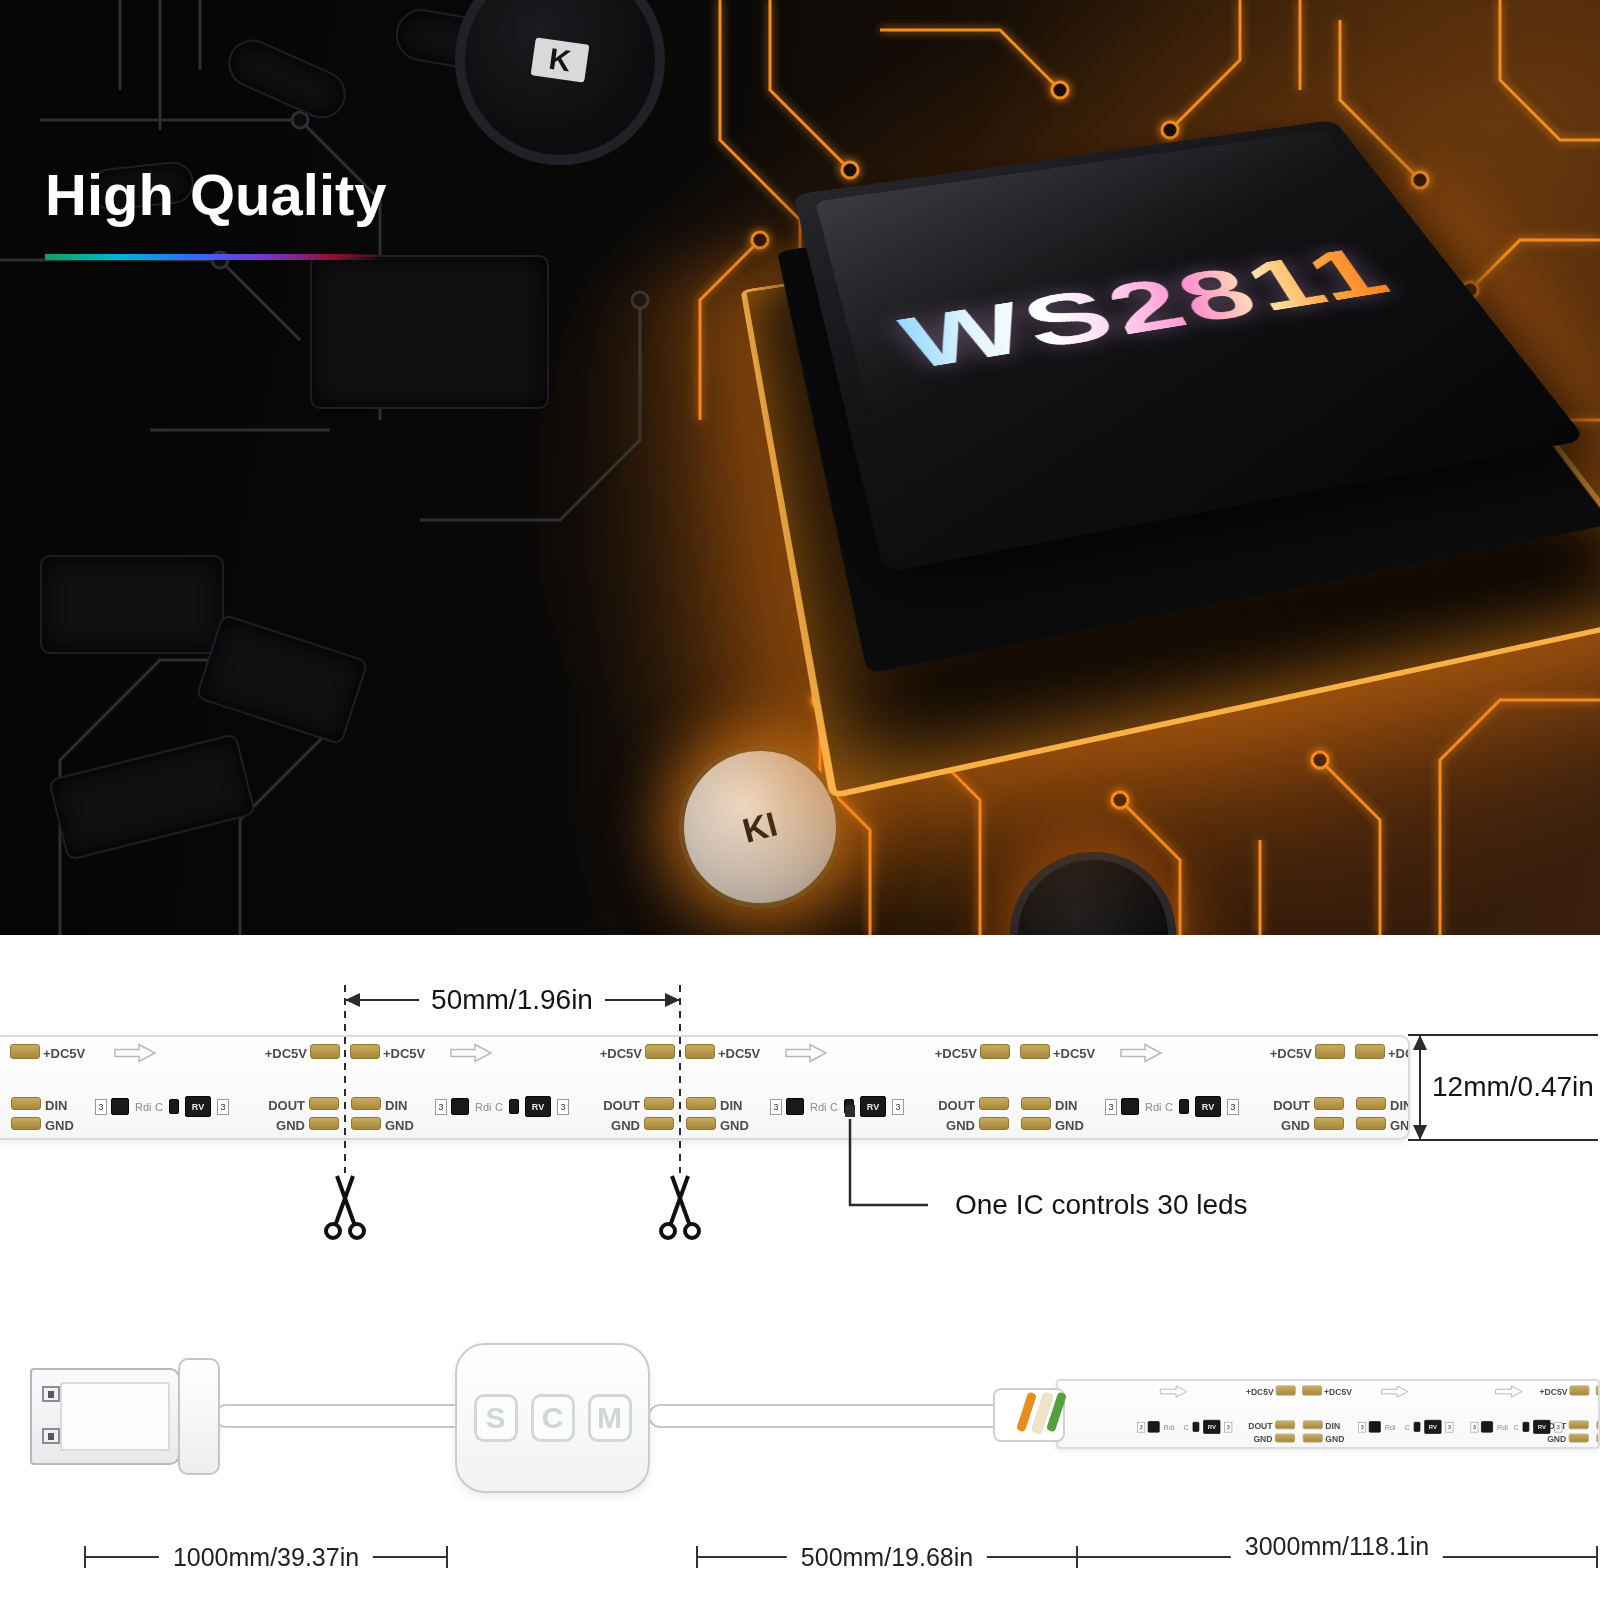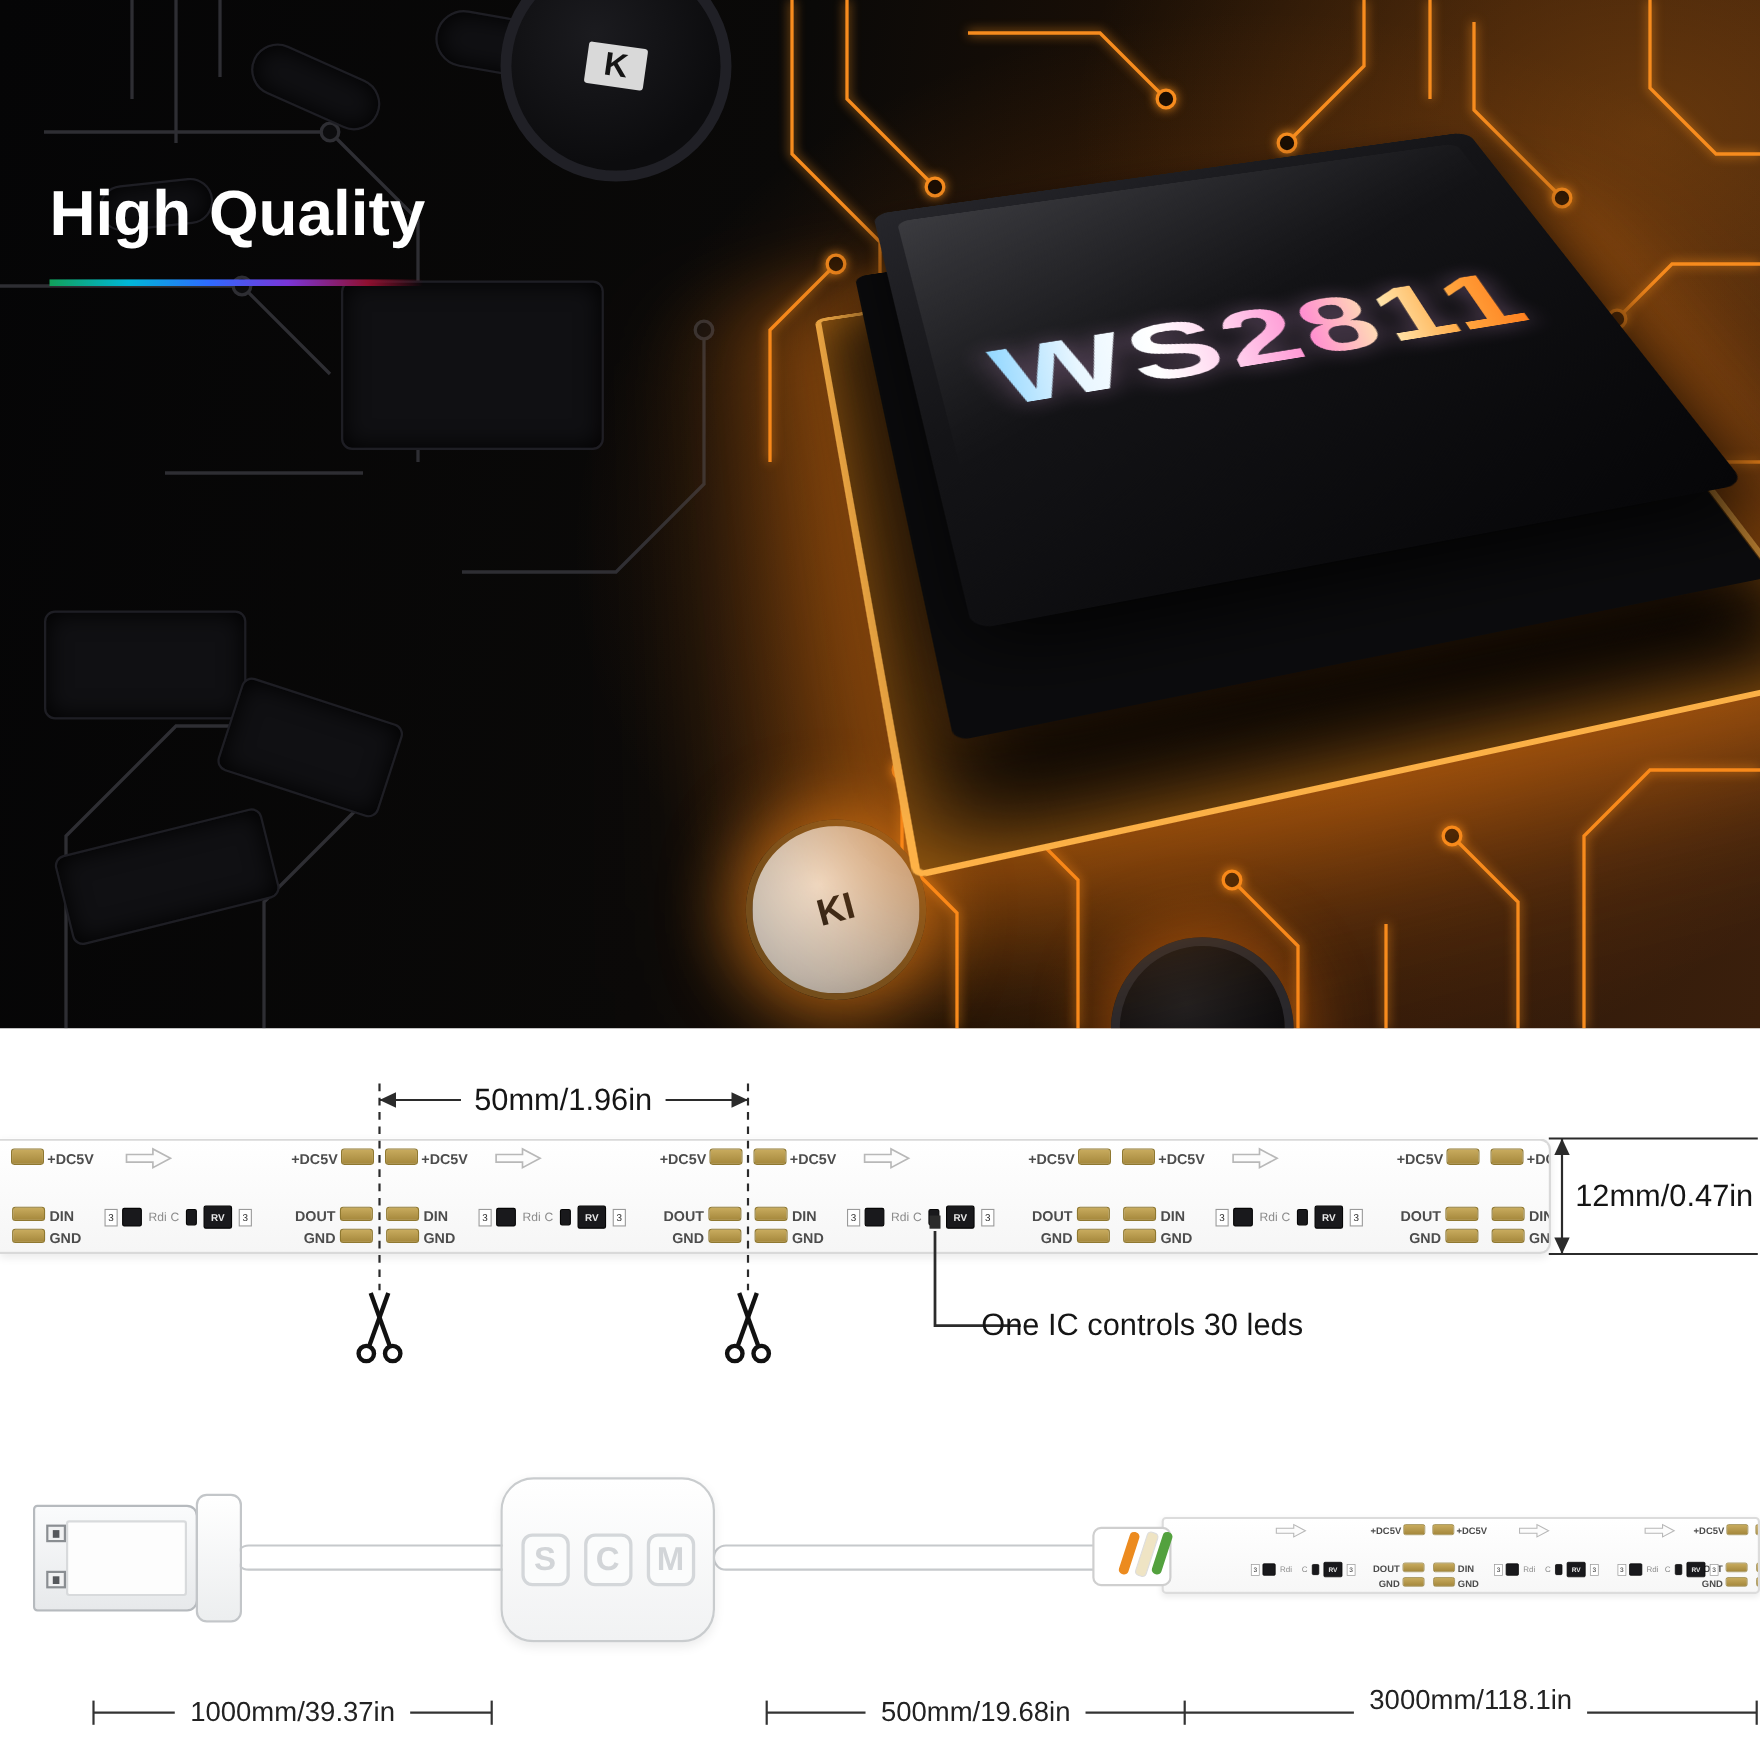--- a/index.html
+++ b/index.html
@@ -71,21 +71,21 @@
   .valbox{position:absolute;width:12px;height:16px;background:#fff;border:1px solid #9a9a9a;
     box-sizing:border-box;font-size:9px;color:#333;display:flex;align-items:center;justify-content:center;}
   .chip-black{position:absolute;background:#19191c;border:1px solid #050505;border-radius:2px;
     box-sizing:border-box;}
   .ic-body{display:flex;align-items:center;justify-content:center;color:#e8e8e8;font-size:9px;font-weight:700;}
   .dir-arrow{position:absolute;}
   .anno{position:absolute;left:0;top:0;}
   .dim-label{position:absolute;font-size:28px;color:#151515;white-space:nowrap;}
   .pitch-label{left:512px;top:65px;transform:translate(-50%,-50%);background:#fff;padding:0 12px;}
   .width-label{left:1432px;top:152px;transform:translateY(-50%);}
-  .ic-note{position:absolute;left:892px;top:270px;transform:translateY(-50%);
+  .ic-note{position:absolute;left:955px;top:270px;transform:translateY(-50%);
     font-size:28px;color:#151515;white-space:nowrap;}
   .scissors{position:absolute;transform:translate(-50%,-50%);}
   .sc1{left:345px;top:272px;} .sc2{left:680px;top:272px;}
 
   
   .bottom{position:absolute;left:0;top:1280px;width:1600px;height:320px;background:#fff;}
   .usb-shell{position:absolute;left:30px;top:88px;width:150px;height:97px;box-sizing:border-box;
     border:2px solid #b6babe;border-radius:4px 10px 10px 4px;
     background:linear-gradient(#fafbfc,#e7e9eb);}
   .usb-tongue{position:absolute;left:28px;top:12px;width:110px;height:69px;box-sizing:border-box;

